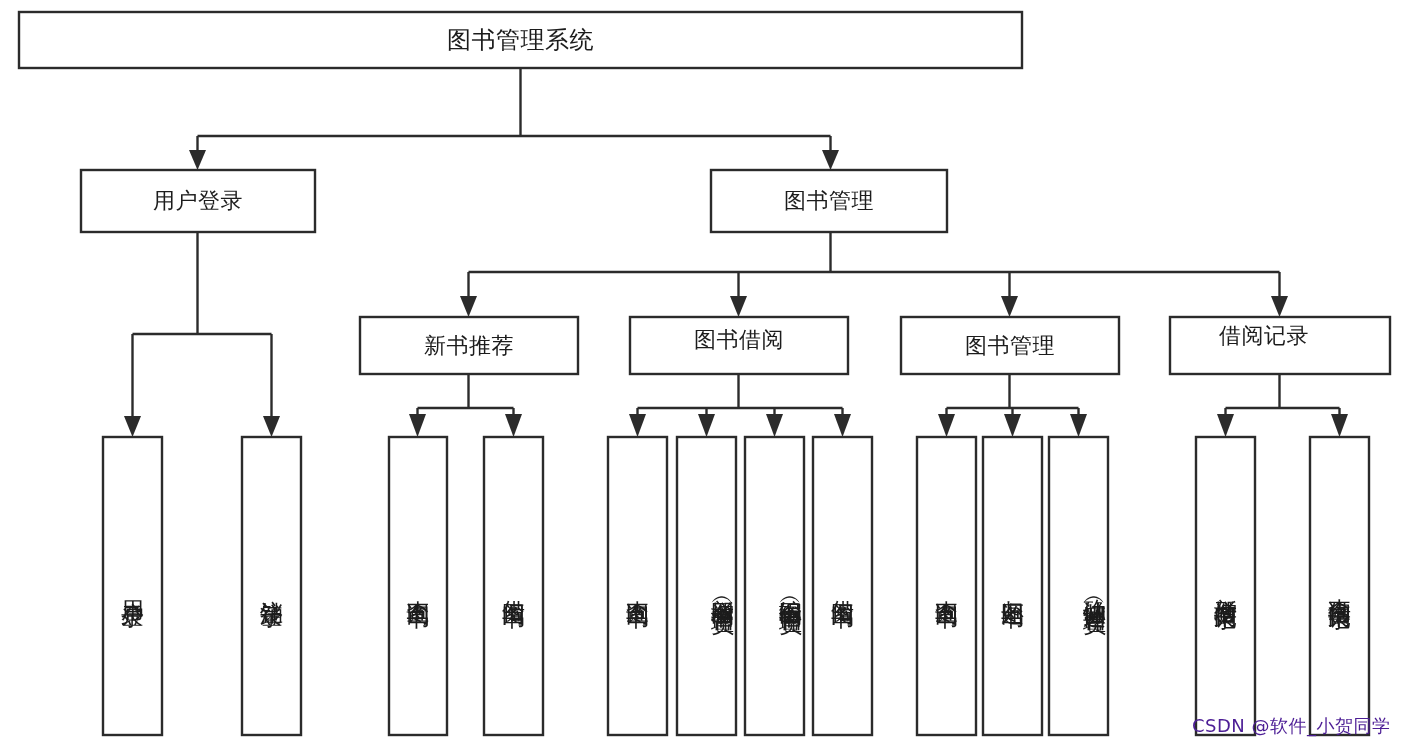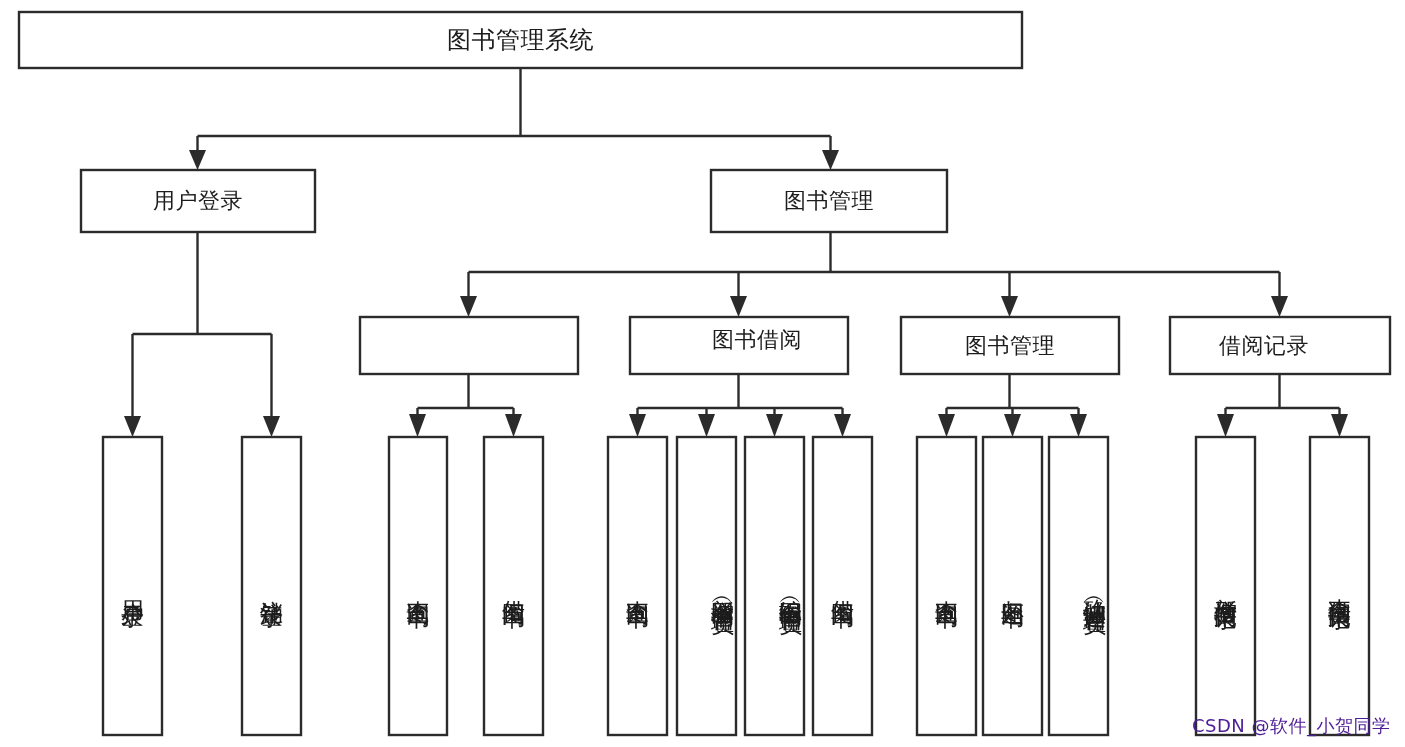--- a/index.html
+++ b/index.html
@@ -190,23 +190,24 @@
 
     <rect class="node-box" x="1196" y="437" width="59" height="298"></rect>
     <rect class="node-box" x="1310" y="437" width="59" height="298"></rect>
   </svg>
 
   <div class="node-label-h" style="left:19px; top:12px; width:1003px; height:56px; font-size:24px;">图书管理系统</div>
 
   <div class="node-label-h" style="left:81px; top:170px; width:234px; height:62px;">用户登录</div>
   <div class="node-label-h" style="left:711px; top:170px; width:236px; height:62px;">图书管理</div>
 
-  <div class="node-label-h" style="left:630px; top:317px; width:218px; height:46px;padding-left:18px;">图书借阅</div>
+  <div class="node-label-h" style="left:360px; top:317px; width:218px; height:57px;">新书推荐</div>
+  <div class="node-label-h" style="left:630px; top:317px; width:218px; height:46px;">图书借阅</div>
   <div class="node-label-h" style="left:901px; top:317px; width:218px; height:57px;">图书管理</div>
-  <div class="node-label-h" style="left:1170px; top:317px; width:188px; height:57px;">借阅记录</div>
+  <div class="node-label-h" style="left:1170px; top:307px; width:188px; height:57px;">借阅记录</div>
 
   <div class="node-label-v center" style="left:103px; top:437px; width:59px; height:298px;">用户登录</div>
   <div class="node-label-v center" style="left:242px; top:437px; width:59px; height:298px;">注销登录</div>
 
   <div class="node-label-v center" style="left:389px; top:437px; width:58px; height:298px;">查询图书</div>
   <div class="node-label-v center" style="left:484px; top:437px; width:59px; height:298px;">借阅图书</div>
 
   <div class="node-label-v center" style="left:608px; top:437px; width:59px; height:298px;">查询图书</div>
   <div class="node-label-v top" style="left:677px; top:437px; width:59px; height:298px;">新增图书（管理员）</div>
   <div class="node-label-v top" style="left:745px; top:437px; width:59px; height:298px;">编辑图书（管理员）</div>

